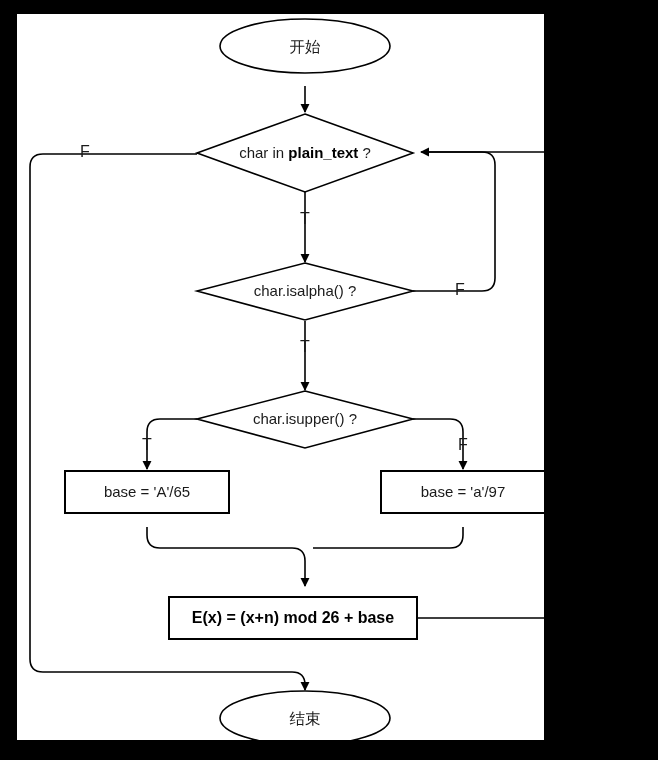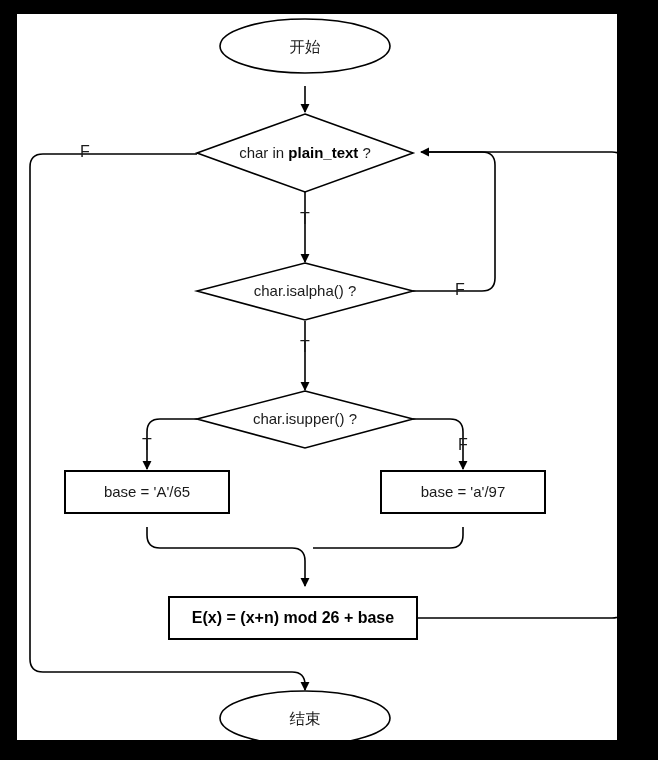--- a/index.html
+++ b/index.html
@@ -17,21 +17,21 @@
     position: absolute;
     left: 0; top: 0;
     width: 658px;
     height: 760px;
     background: #000000;
   }
   #canvas {
     position: absolute;
     left: 17px;
     top: 14px;
-    width: 600px;
+    width: 527px;
     height: 726px;
     background: #ffffff;
     overflow: hidden;
   }
   svg#flow {
     position: absolute;
     left: 0;
     top: 0;
     width: 623px;
     height: 726px;

